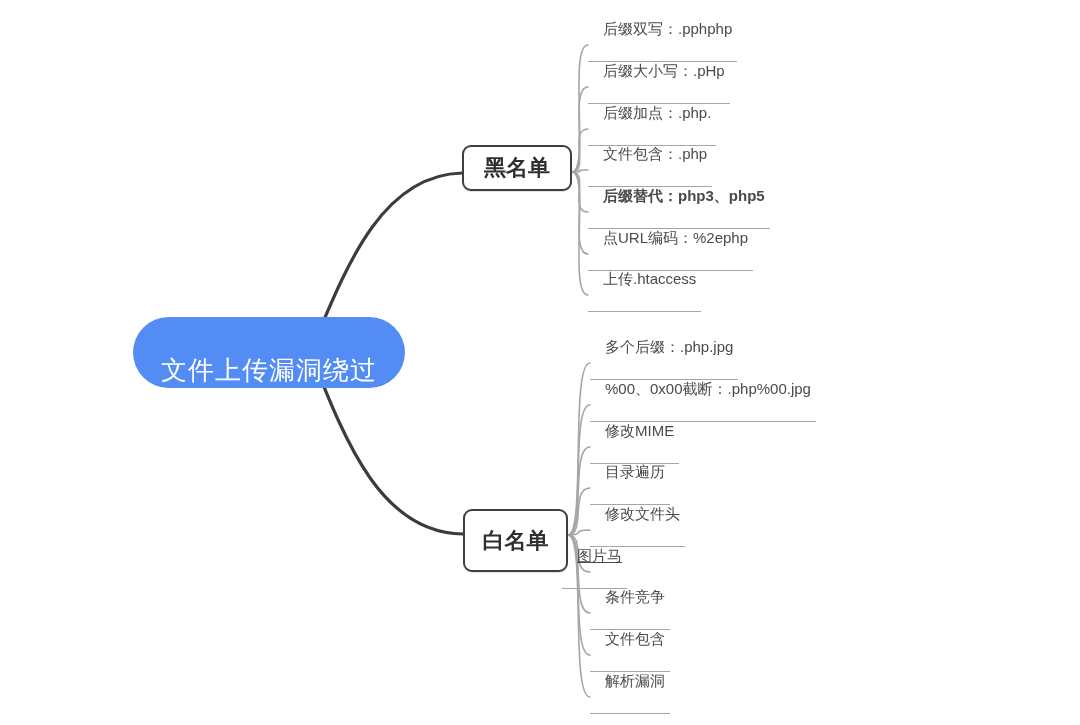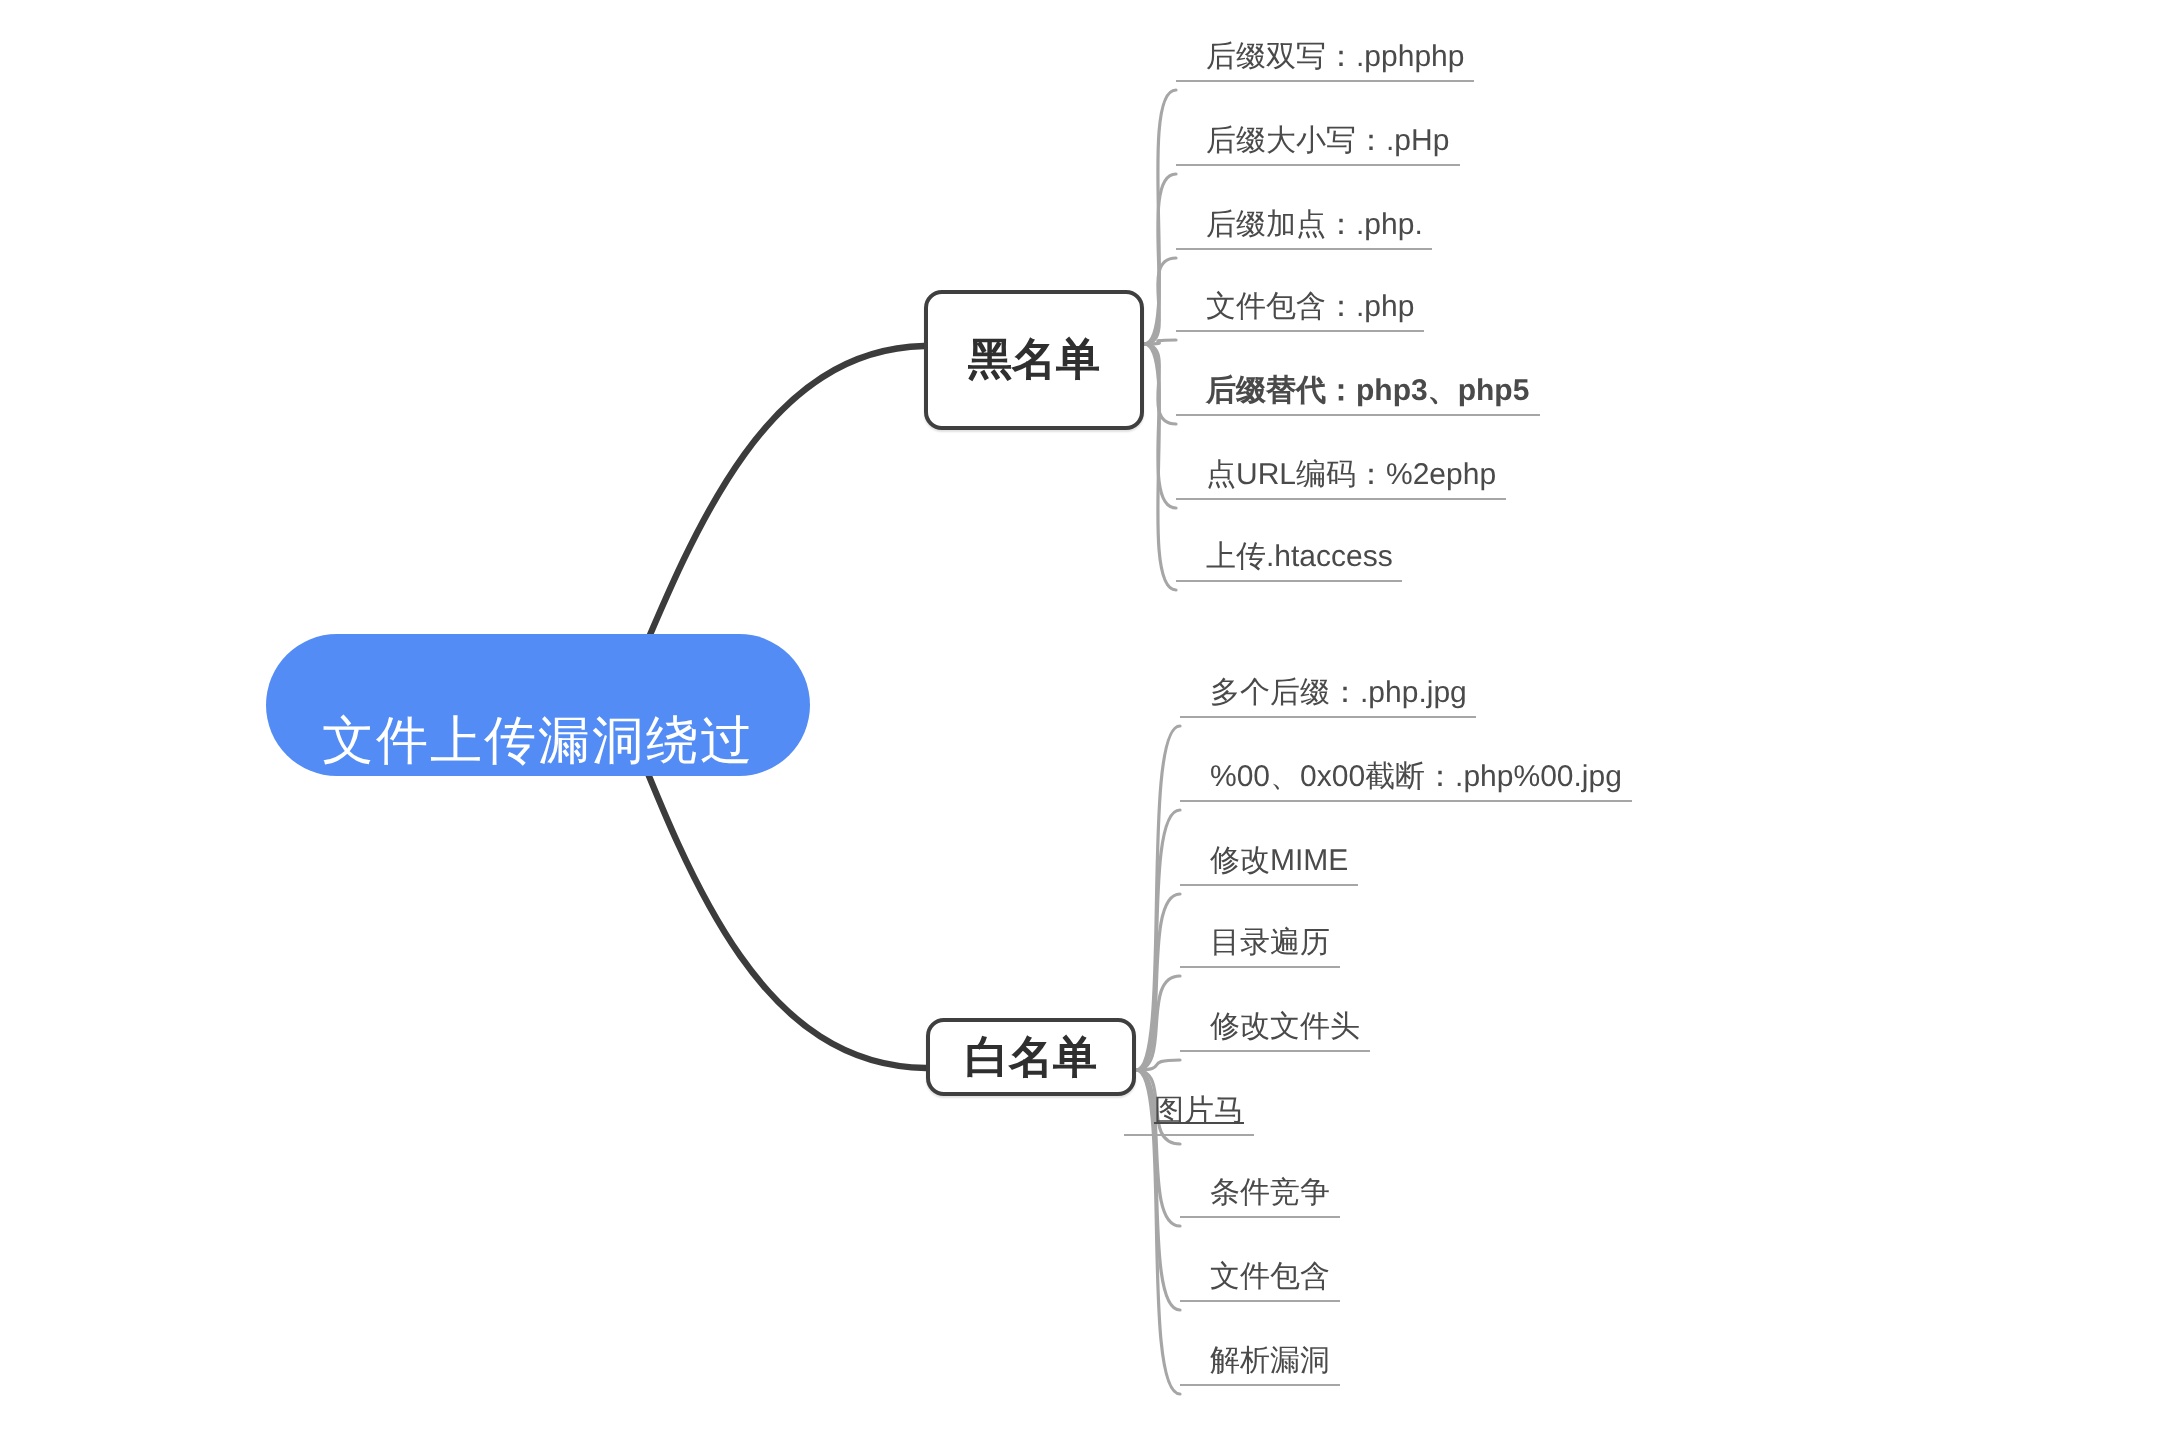--- a/index.html
+++ b/index.html
@@ -59,29 +59,29 @@
     position: absolute;
     background: #fff;
     border: 2.5px solid var(--node-border);
     border-radius: 9px;
     display: flex; align-items: center; justify-content: center;
     font-size: 22px; font-weight: bold;
     color: var(--node-text);
     z-index: 3;
     box-shadow: 0 1px 1px rgba(0,0,0,0.12);
   }
-  #branch-black { left: 462px; top: 145px; width: 110px; height: 70px; }
-  #branch-white { left: 463px; top: 509px; width: 105px; height: 39px; }
+  #branch-black { left: 462px; top: 145px; width: 110px; height: 46px; }
+  #branch-white { left: 463px; top: 509px; width: 105px; height: 63px; }
 
   .child-topic {
     position: absolute;
     font-size: 15px;
     line-height: 20px;
     color: var(--child-text);
-    padding: 0 5px 1px 15px;
+    padding: 0 5px 22px 15px;
     border-bottom: 1.6px solid var(--child-line);
     white-space: nowrap;
     z-index: 2;
   }
 </style>
 </head>
 <body>
 
 <div class="canvas">
 

